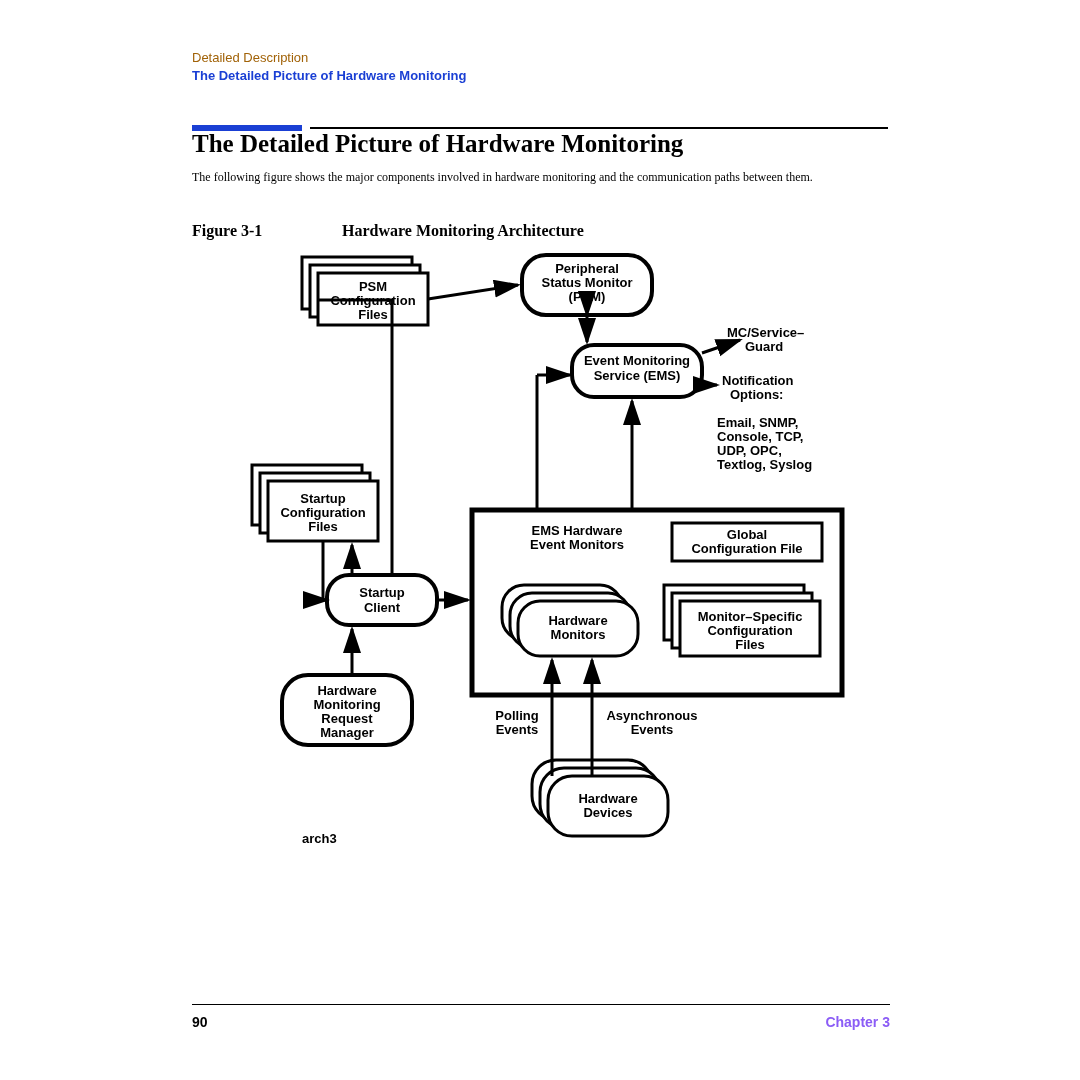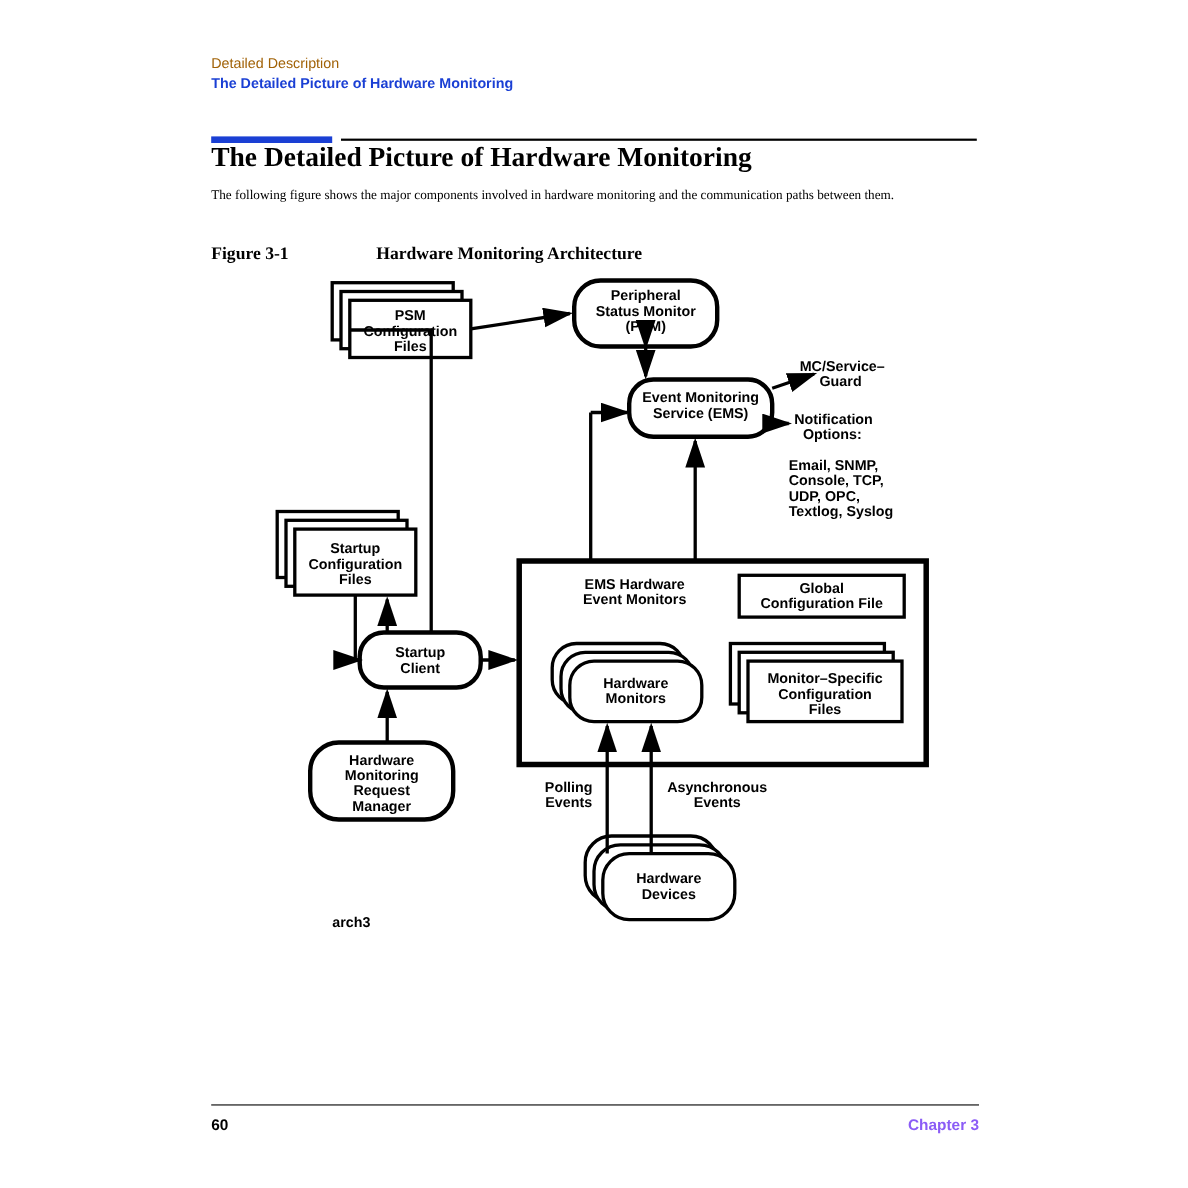--- a/index.html
+++ b/index.html
@@ -272,14 +272,14 @@
     <line x1="345" y1="265" x2="345" y2="130"></line>
     <line x1="345" y1="130" x2="378" y2="130" marker-end="url(#arrow)"></line>
 
     <line x1="360" y1="531" x2="360" y2="415" marker-end="url(#arrow)"></line>
 
     <line x1="400" y1="531" x2="400" y2="415" marker-end="url(#arrow)"></line>
   </g>
 </svg>
 
 <div class="footer-rule"></div>
-<div class="footer-pagenum">60</div>
+<div class="footer-pagenum">90</div>
 <div class="footer-chapter">Chapter 3</div>
 
 </body></html>

